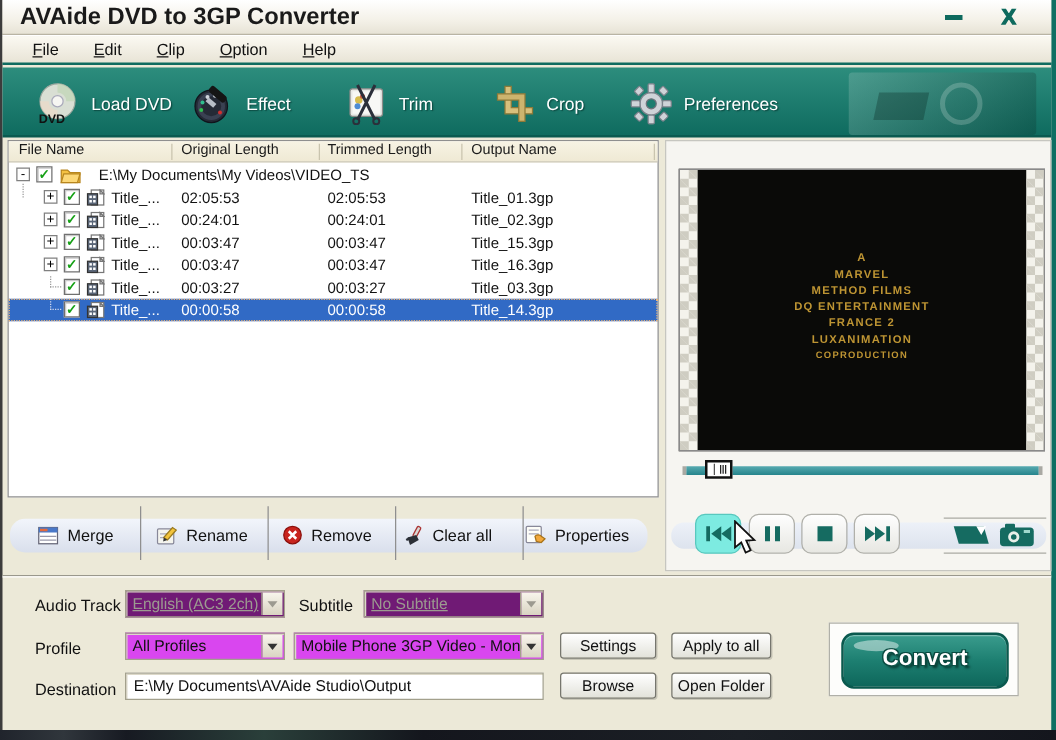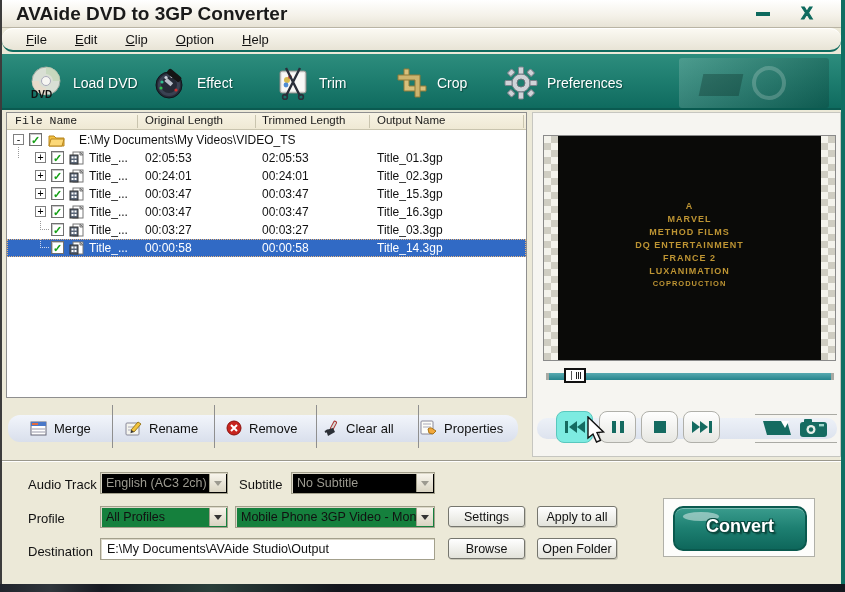--- a/index.html
+++ b/index.html
@@ -20,21 +20,21 @@
   #title{font-size:19px;font-weight:bold;color:#1a1a1a;padding-left:14px;}
   .win-ctrl{position:absolute;top:3px;width:24px;height:22px;display:flex;align-items:center;justify-content:center;cursor:default;}
   #min-btn{right:66px;color:#0e6a5e;font-weight:900;font-size:18px;}
   #min-btn .dash{width:14px;height:4px;background:#0e6a5e;}
   #close-btn{right:22px;color:#0e6a5e;font-weight:900;font-size:17px;-webkit-text-stroke:1px #0e6a5e;}
   
   #menubar{
     position:absolute;left:2px;top:28px;width:839px;height:24px;
     background:linear-gradient(#fbf9f2,#e8e4d6);
     border-top:1px solid #ffffff;border-bottom:2px solid #0f6b5f;
-    display:flex;align-items:center;padding-left:10px;border-radius:11px;
+    display:flex;align-items:center;padding-left:10px;
   }
   .menu-item{display:inline-block;padding:2px 14px;font-size:13px;color:#111;}
   .menu-item::first-letter{text-decoration:underline;}
   
   #toolbar{
     position:absolute;left:2px;top:54px;width:839px;height:56px;
     background:linear-gradient(#2d8d7d 0%,#1f7e70 45%,#0f6b5f 100%);
     border-bottom:2px solid #0a5a50;
   }
   .wm{position:absolute;pointer-events:none;}
@@ -80,24 +80,24 @@
   #play-band{position:absolute;left:4px;top:305px;width:300px;height:21px;border-radius:10px;background:linear-gradient(#edf1f8,#dde3ee);}
   .pbtn{position:absolute;top:298px;width:37px;height:32px;border:1px solid #b0b0aa;border-radius:8px;background:linear-gradient(#fefefe,#e7e7e2);display:flex;align-items:center;justify-content:center;cursor:pointer;}
   .pbtn.hl{background:#7debe1;border-color:#58c8be;}
   .grp-line{position:absolute;left:222px;width:82px;height:1px;background:#aaaaa4;}
   .misc-icon{position:absolute;cursor:pointer;}
   
   #cursor{position:absolute;left:586px;top:416px;z-index:50;pointer-events:none;}
   
   #bottom-sep{position:absolute;left:2px;top:460px;width:839px;height:2px;border-top:1px solid #9a988c;border-bottom:1px solid #fff;}
   .flabel{position:absolute;font-size:13px;color:#111;}
-  .combo{position:absolute;height:22px;background:#15803d;border:1px solid #a3a08c;box-shadow:inset 1px 1px 0 #dcd8c8;font-size:12.5px;display:flex;align-items:center;padding-left:5px;overflow:hidden;white-space:nowrap;}
+  .combo{position:absolute;height:22px;background:#d946ef;border:1px solid #a3a08c;box-shadow:inset 1px 1px 0 #dcd8c8;font-size:12.5px;display:flex;align-items:center;padding-left:5px;overflow:hidden;white-space:nowrap;}
   .combo .arrow-btn{position:absolute;right:1px;top:1px;bottom:1px;width:17px;background:linear-gradient(#f8f5ec,#d9d4c2);border-left:1px solid #a3a08c;display:flex;align-items:center;justify-content:center;}
   .tri{width:0;height:0;border-left:4px solid transparent;border-right:4px solid transparent;border-top:5px solid #333;}
-  .combo.disabled{background:#000000;color:#9c9a90;}
+  .combo.disabled{background:#701a75;color:#9c9a90;text-decoration:underline;}
   .combo.disabled .tri{border-top-color:#9c9a90;}
   .tinput{position:absolute;height:22px;background:#fff;border:1px solid #a3a08c;box-shadow:inset 1px 1px 0 #dcd8c8;font-size:12.5px;display:flex;align-items:center;padding-left:6px;white-space:nowrap;overflow:hidden;}
   .btn-xp{position:absolute;height:21px;border:1px solid #76766e;border-radius:3px;background:linear-gradient(#ffffff,#e2e2da);box-shadow:1px 1px 0 rgba(0,0,0,.15);font-size:12.5px;display:flex;align-items:center;justify-content:center;cursor:pointer;color:#111;}
   #convert-box{position:absolute;left:663px;top:498px;width:152px;height:59px;background:#fdfdfb;border:1px solid #b0b0a8;}
   #convert-btn{position:absolute;left:9px;top:7px;width:134px;height:45px;border-radius:10px;cursor:pointer;
     background:linear-gradient(#3a9c8d 0%,#1d7f71 50%,#0e675b 100%);
     border:2px solid #0a594e;box-shadow:inset 0 1px 0 rgba(255,255,255,.35);}
   #convert-btn .gloss{position:absolute;left:8px;top:4px;width:36px;height:9px;border-radius:50%;background:rgba(255,255,255,.45);}
   #convert-btn .clabel{position:absolute;width:100%;text-align:center;top:8px;font-size:18px;font-weight:bold;color:#fff;
     text-shadow:-1px -1px 0 #0a4a40,1px -1px 0 #0a4a40,-1px 1px 0 #0a4a40,2px 2px 2px #07382f;}
@@ -192,21 +192,21 @@
           <rect x="23.8" y="24.8" width="6" height="5" rx="1" transform="rotate(-45 26.8 27.3)"></rect>
         </g>
         <circle cx="17" cy="17" r="4" fill="#1d7d6f" stroke="#6d737c"></circle>
       </svg>
       <span class="tlabel">Preferences</span>
     </div>
   </div>
 
   <div id="list-panel">
     <div id="list-header">
-      <span class="hcol" style="left:8px;font-family:Liberation Mono, monospace;">File Name</span>
+      <span class="hcol" style="left:8px;">File Name</span>
       <span class="hsep" style="left:130px;"></span>
       <span class="hcol" style="left:138px;">Original Length</span>
       <span class="hsep" style="left:248px;"></span>
       <span class="hcol" style="left:255px;">Trimmed Length</span>
       <span class="hsep" style="left:362px;"></span>
       <span class="hcol" style="left:370px;">Output Name</span>
       <span class="hsep" style="left:516px;"></span>
     </div>
 
     <div class="lv-row" style="top:18px;">

